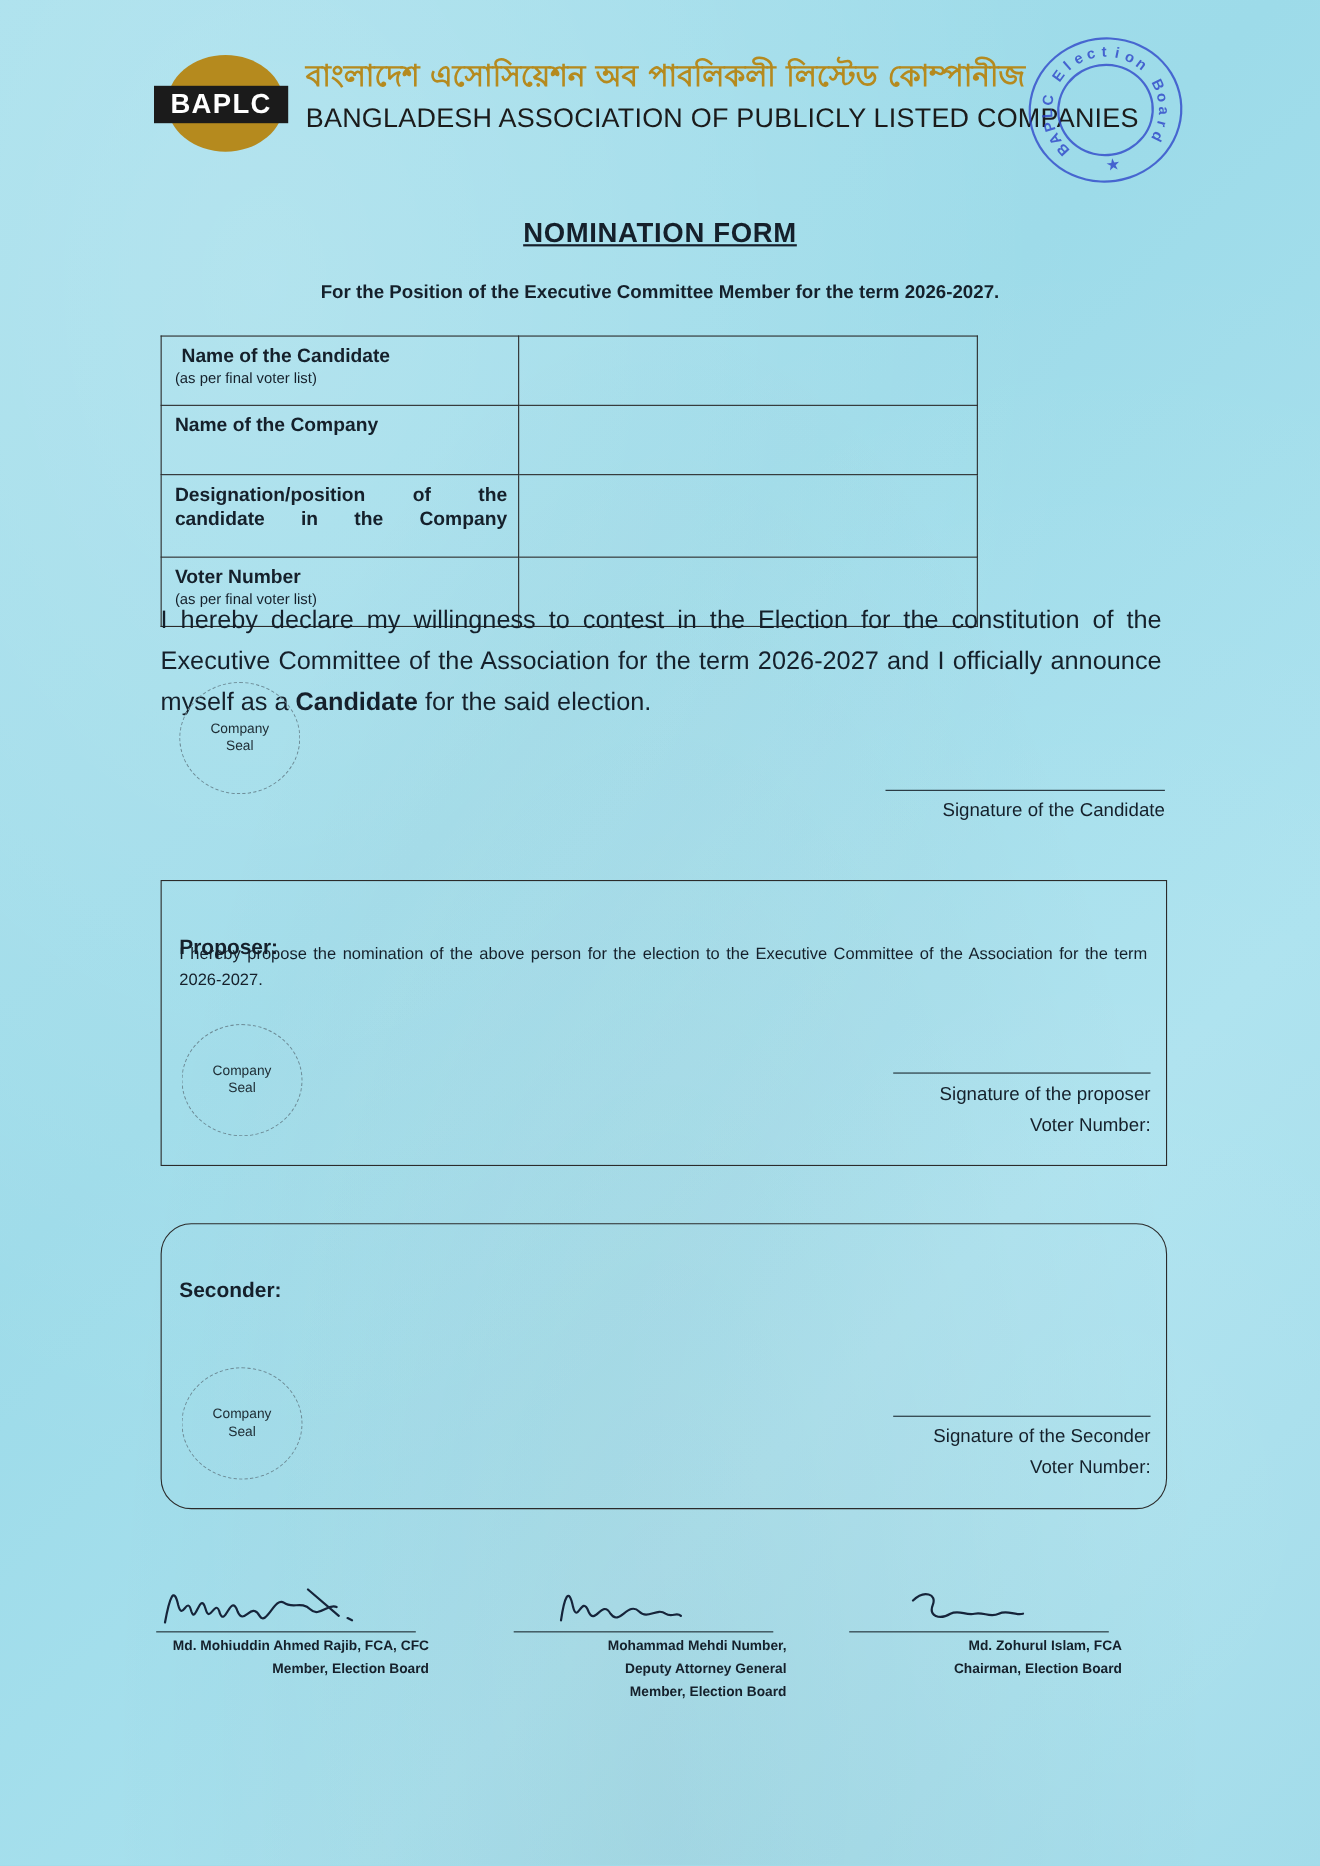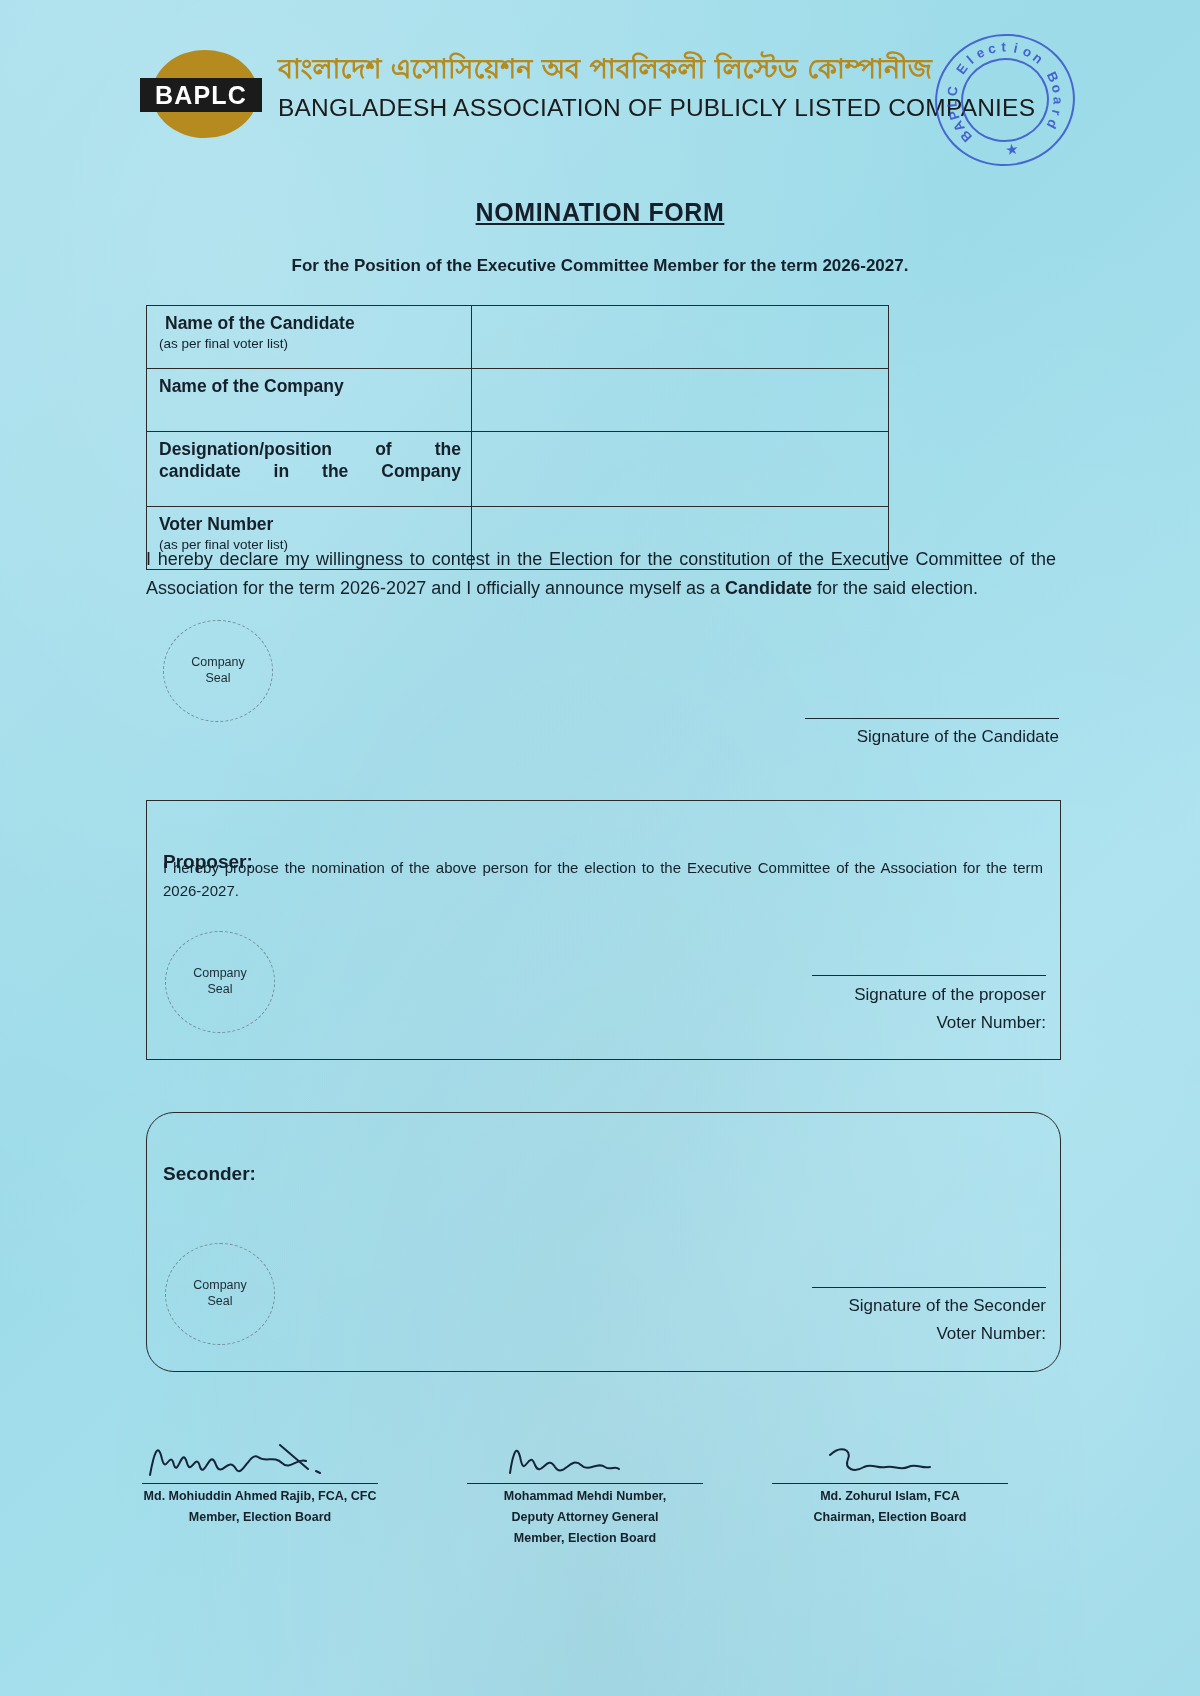--- a/index.html
+++ b/index.html
@@ -204,21 +204,21 @@
     text-align: justify;
     text-align-last: justify;
   }
 
   
   .declaration {
     position: absolute;
     left: 146px;
     top: 545px;
     width: 910px;
-    font-size: 18px;
+    font-size: 23px;
     line-height: 1.6;
     text-align: justify;
   }
   .declaration b { font-weight: bold; }
 
   
   .seal {
     position: absolute;
     width: 108px;
     height: 100px;
@@ -265,21 +265,21 @@
     left: 16px;
     width: 880px;
     font-size: 15px;
     line-height: 1.55;
     text-align: justify;
   }
 
   
   .footer-sign {
     position: absolute;
-    text-align: center;
+    text-align: right;
     width: 260px;
   }
   .fs-line {
     border-top: 1.2px solid #1d2b33;
     margin: 0 12px;
   }
   .fs-name {
     font-size: 12.5px;
     font-weight: bold;
     line-height: 1.45;

